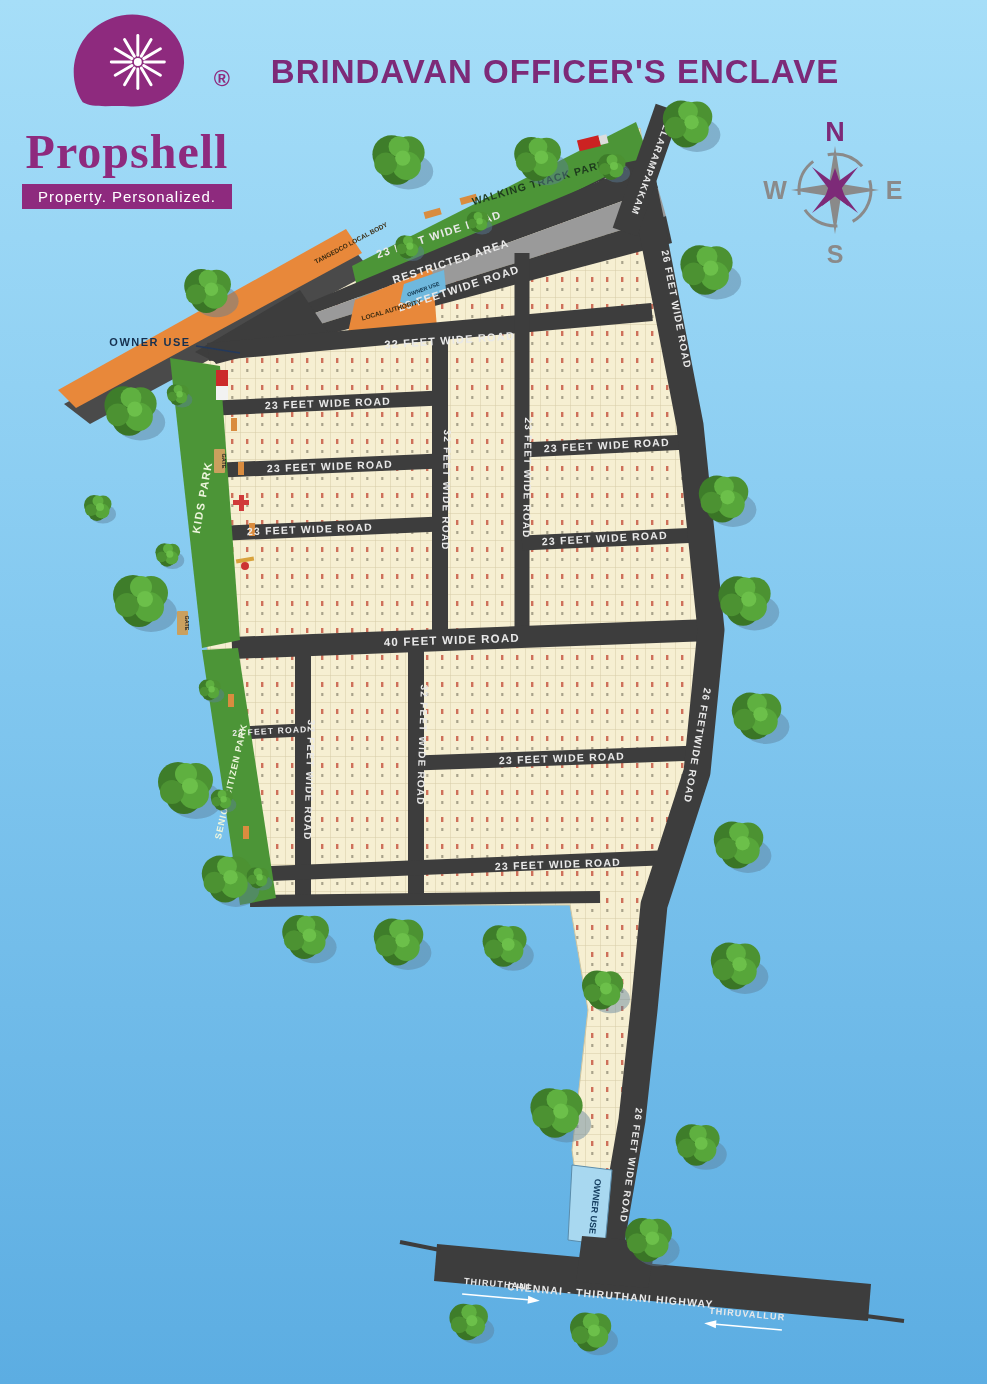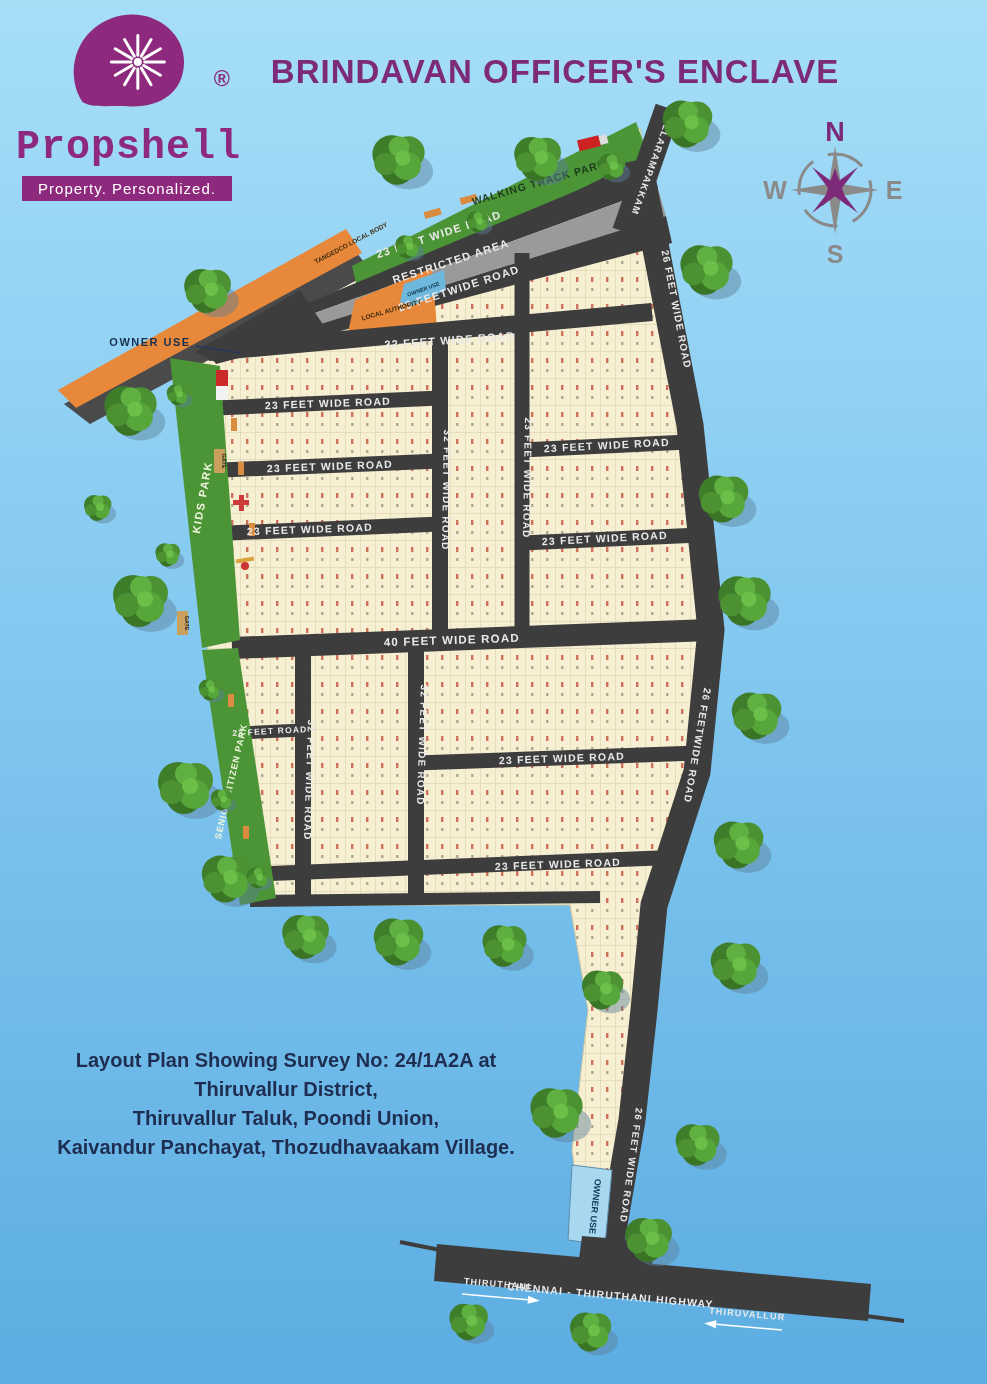--- a/index.html
+++ b/index.html
@@ -4,21 +4,21 @@
 <style>
   html,body{margin:0;padding:0;background:#dfeefb;}
   #canvas{
     position:relative;width:987px;height:1384px;overflow:hidden;
     background:linear-gradient(180deg,#a6def8 0%,#84c9f0 45%,#5cade2 100%);
     font-family:"Liberation Sans",sans-serif;
   }
   #map-svg{position:absolute;left:0;top:0;width:987px;height:1384px;}
   .logo{position:absolute;left:16px;top:6px;width:222px;text-align:center;}
   .logo .reg{position:absolute;right:8px;top:60px;font-size:22px;color:#8e2a7e;font-weight:bold;}
-  .brand{font-family:Liberation Mono, monospace;font-weight:bold;font-size:40px;color:#8e2a7e;line-height:1;letter-spacing:1px;}
+  .brand{font-family:Liberation Serif, serif;font-weight:bold;font-size:48px;color:#8e2a7e;line-height:1;letter-spacing:1px;}
   .tagline-box{background:#8e2a7e;color:#ffffff;font-size:15px;padding:4px 13px;margin:8px 6px 0 6px;letter-spacing:1px;}
   .title{position:absolute;top:30px;left:255px;width:600px;text-align:center;
     font-size:33px;font-weight:bold;color:#7d2a78;letter-spacing:1px;margin-top:23px;}
   .footer{position:absolute;top:1046px;left:30px;width:512px;text-align:center;
     font-size:20px;font-weight:bold;color:#1e2d50;line-height:1.45;}
   text{font-family:"Liberation Sans",sans-serif;}
   .rl{fill:#e9e9e9;font-weight:bold;letter-spacing:1.2px;}
   .dk{font-weight:bold;}
 </style>
 </head>
@@ -45,25 +45,20 @@
       </g>
       <circle cx="86" cy="57" r="4" fill="#ffffff"></circle>
     </svg>
     <span class="reg">®</span>
     <div class="brand">Propshell</div>
     <div class="tagline-box">Property. Personalized.</div>
   </div>
 
   <div class="title">BRINDAVAN OFFICER'S ENCLAVE</div>
 
-  <div class="footer">
-    <div>Layout Plan Showing Survey No: 24/1A2A at Thiruvallur District,</div>
-    <div>Thiruvallur Taluk, Poondi Union,</div>
-    <div>Kaivandur Panchayat, Thozudhavaakam Village.</div>
-  </div>
 
   <svg id="map-svg" viewBox="0 0 987 1384">
     <defs>
       <pattern id="plots" width="15" height="27" patternUnits="userSpaceOnUse">
         <rect width="15" height="27" fill="#f6efd2"></rect>
         <path d="M0,0 H15 M0,0 V27" stroke="#d6cba6" stroke-width="1" fill="none"></path>
         <rect x="6" y="7" width="2.4" height="5" fill="#c4503c" opacity="0.8"></rect>
         <rect x="6.2" y="18" width="2.2" height="3" fill="#77705c" opacity="0.6"></rect>
       </pattern>
       <g id="tree">

